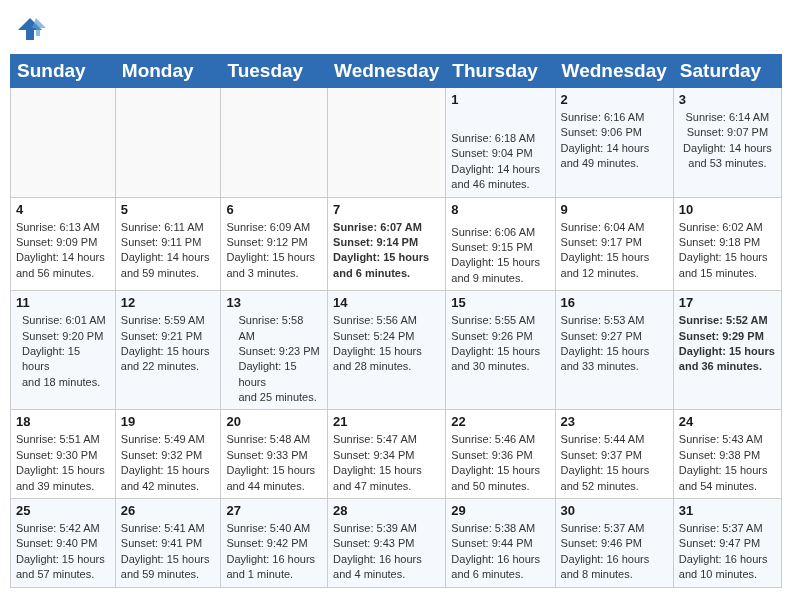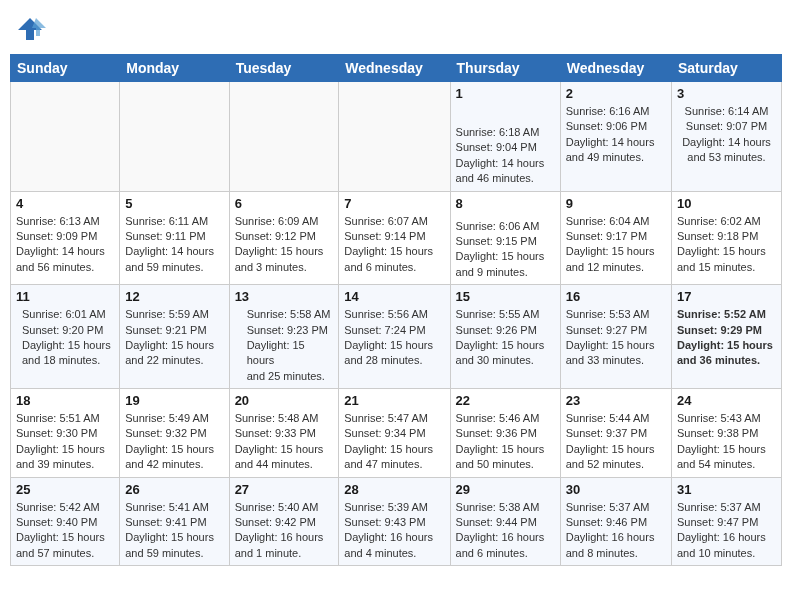--- a/index.html
+++ b/index.html
@@ -43,21 +43,21 @@
     .calendar {
       width: 100%;
       border-collapse: collapse;
       border: 1px solid #ccc;
     }
     .calendar th {
       background-color: #2e6db4;
       color: #fff;
       text-align: left;
       padding: 5px 6px;
-      font-size: 14px;
+      font-size: 19px;
       border: 1px solid #2e6db4;
     }
     .calendar td {
       vertical-align: top;
       border: 1px solid #ccc;
       padding: 4px 5px;
       width: 113px;
       min-height: 80px;
       background: #fff;
       font-size: 11px;
@@ -161,21 +161,21 @@
         </td>
         <td>
           <div class="day-num">6</div>
           <div class="day-info" style="white-space: pre-line;">Sunrise: 6:09 AM
 Sunset: 9:12 PM
 Daylight: 15 hours
 and 3 minutes.</div>
         </td>
         <td>
           <div class="day-num">7</div>
-          <div class="day-info" style="white-space: pre-line;">Sunrise: 6:07 AM
+          <div class="day-info" style="white-space: pre-line; font-weight: bold;">Sunrise: 6:07 AM
 Sunset: 9:14 PM
 Daylight: 15 hours
 and 6 minutes.</div>
         </td>
         <td>
           <div class="day-num">8</div>
           <div class="day-info" style="white-space: pre-line; margin-top: 8px;">Sunrise: 6:06 AM
 Sunset: 9:15 PM
 Daylight: 15 hours
 and 9 minutes.</div>
@@ -213,21 +213,21 @@
         <td>
           <div class="day-num">13</div>
           <div class="day-info" style="white-space: pre-line; margin-left: 12px;">Sunrise: 5:58 AM
 Sunset: 9:23 PM
 Daylight: 15 hours
 and 25 minutes.</div>
         </td>
         <td>
           <div class="day-num">14</div>
           <div class="day-info" style="white-space: pre-line;">Sunrise: 5:56 AM
-Sunset: 7:24 PM
+Sunset: 5:24 PM
 Daylight: 15 hours
 and 28 minutes.</div>
         </td>
         <td>
           <div class="day-num">15</div>
           <div class="day-info" style="white-space: pre-line;">Sunrise: 5:55 AM
 Sunset: 9:26 PM
 Daylight: 15 hours
 and 30 minutes.</div>
         </td>

